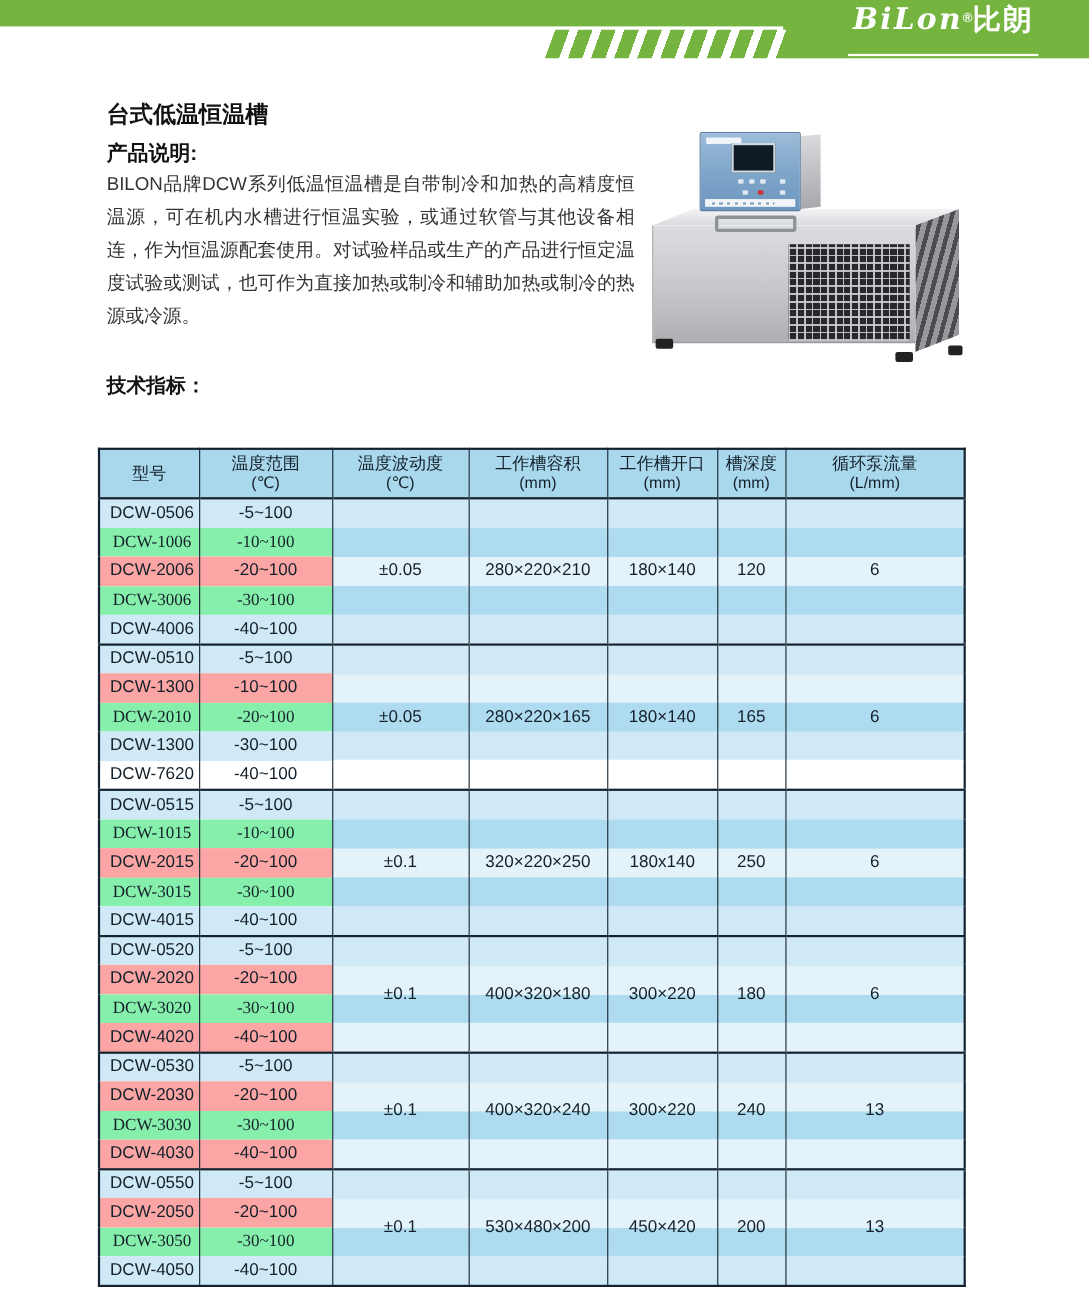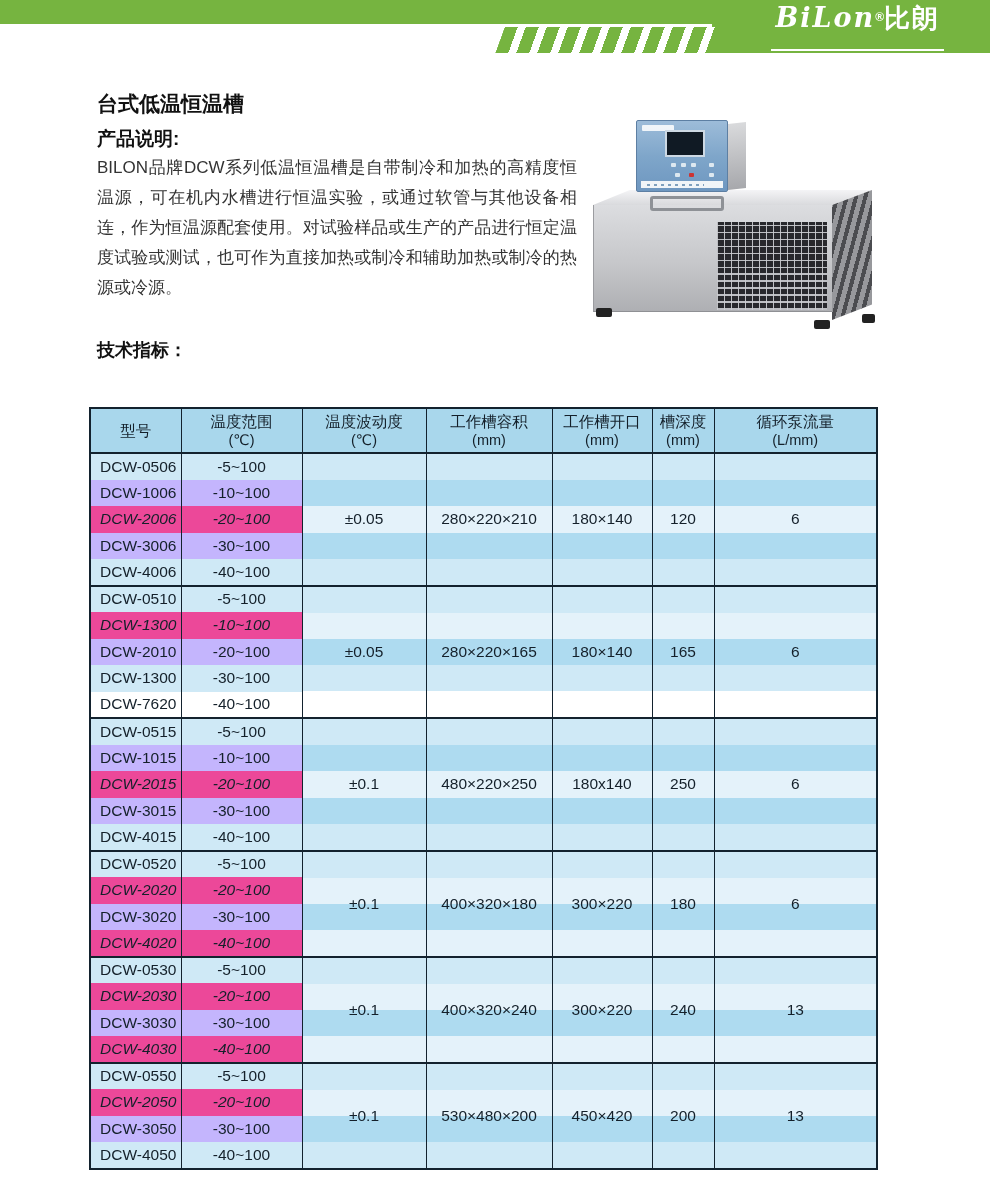--- a/index.html
+++ b/index.html
@@ -70,22 +70,22 @@
   .spec-table th, .spec-table td { border-left:1.5px solid #13222e; font-size:15.5px; color:#14202a;
                                    text-align:center; padding:0; }
   .spec-table { border:2px solid #13222e; }
   .spec-table th { height:45px; background:#a9d7ec; vertical-align:middle; font-weight:normal;
                    border-bottom:2px solid #13222e; line-height:19px; }
   .th-unit { display:block; font-size:14.5px; }
   .spec-table td { height:26.5px; }
   td.model { text-align:center; padding-left:5px; }
   tr.gstart td { border-top:2px solid #13222e; }
   tr.r-pale  td { background:#cfe9f6; }
-  tr.r-med   td { background:#c4b5fd; }
-  tr.r-xpale td { background:#ec4899;font-style:italic; }
+  tr.r-med   td { background:#86efac;font-family:Liberation Serif, serif; }
+  tr.r-xpale td { background:#fca5a5; }
   tr.r-white td { background:#ffffff; }
   td.merged { vertical-align:middle; }
   td.mgA { background:linear-gradient(180deg,#cfe9f6 0 20%,#aedbf0 20% 40%,#e4f2fa 40% 60%,#aedbf0 60% 80%,#cfe9f6 80% 100%) !important; }
   td.mgB { background:linear-gradient(180deg,#cfe9f6 0 20%,#e4f2fa 20% 40%,#aedbf0 40% 60%,#cfe9f6 60% 80%,#ffffff 80% 100%) !important; }
   td.mgC { background:linear-gradient(180deg,#cfe9f6 0 25%,#e4f2fa 25% 50%,#aedbf0 50% 75%,#e4f2fa 75% 100%) !important; }
   td.mgD { background:linear-gradient(180deg,#cfe9f6 0 25%,#e4f2fa 25% 50%,#aedbf0 50% 75%,#cfe9f6 75% 100%) !important; }
 </style>
 </head>
 <body>
 
@@ -199,21 +199,21 @@
         </tr>
       <tr class="r-white">
           <td class="model">DCW-7620</td>
           <td>-40~100</td>
         </tr>
 
       <tr class="gstart r-pale">
         <td class="model">DCW-0515</td>
         <td>-5~100</td>
         <td class="merged mgA" rowspan="5">±0.1</td>
-        <td class="merged mgA" rowspan="5">480×220×250</td>
+        <td class="merged mgA" rowspan="5">320×220×250</td>
         <td class="merged mgA" rowspan="5">180x140</td>
         <td class="merged mgA" rowspan="5">250</td>
         <td class="merged mgA" rowspan="5">6</td>
       </tr>
       <tr class="r-med">
           <td class="model">DCW-1015</td>
           <td>-10~100</td>
         </tr>
       <tr class="r-xpale">
           <td class="model">DCW-2015</td>

